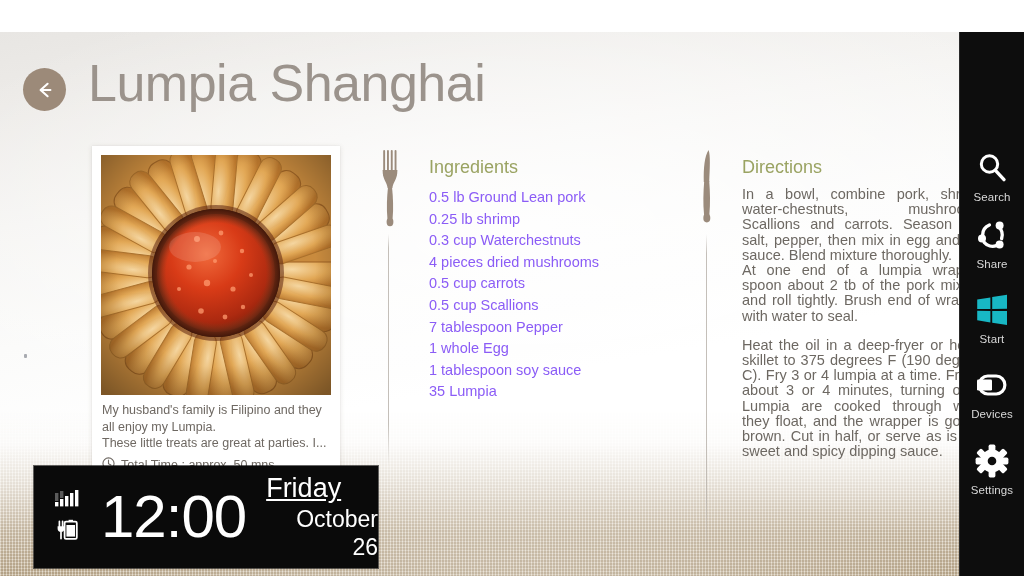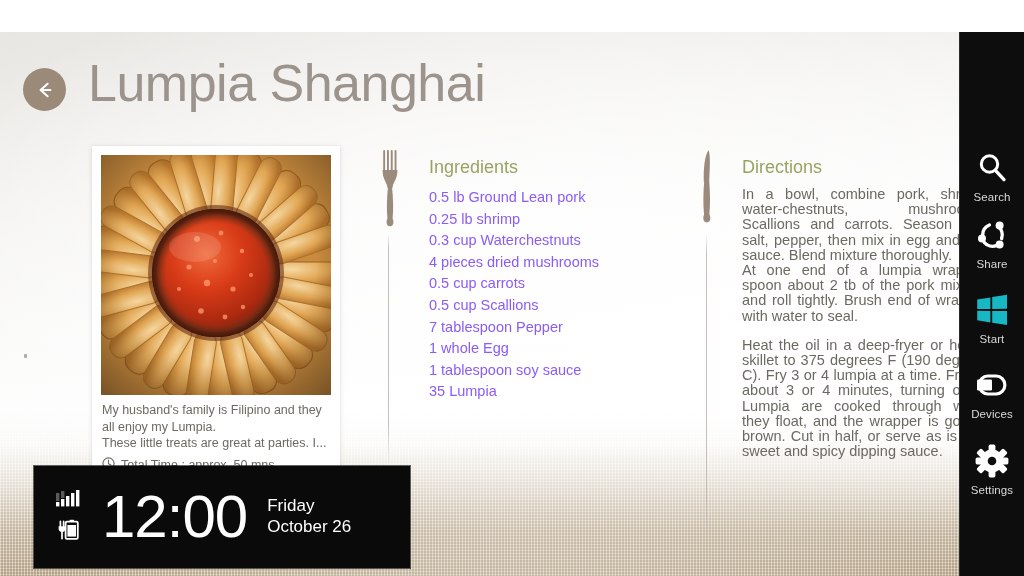--- a/index.html
+++ b/index.html
@@ -120,37 +120,37 @@
     display:flex;flex-direction:column;align-items:center;justify-content:flex-start;
     cursor:pointer;
   }
   .charm .glyph{height:40px;display:flex;align-items:center;justify-content:center;}
   .charm .label{
     font-size:11.5px;color:#d9d9d9;margin-top:3px;letter-spacing:0.1px;
   }
 
   
   .clock{
-    position:absolute;left:34px;top:434px;width:376px;height:102px;
+    position:absolute;left:34px;top:434px;width:344px;height:102px;
     background:#0a0a0a;display:flex;align-items:center;
     box-shadow:0 0 0 1px rgba(0,0,0,0.6);
   }
   .clock-icons{
     width:60px;display:flex;flex-direction:column;align-items:center;gap:8px;
     padding-left:4px;
   }
   .clock-time{
     font-size:60px;font-weight:300;color:#ffffff;line-height:1;
     letter-spacing:-1px;margin-left:4px;
   }
   .clock-date{
     margin-left:20px;color:#ffffff;font-weight:300;line-height:1.22;
   }
-  .clock-date .d1{font-size:17px;display:block;}
-  .clock-date .d2{font-size:17px;display:block;text-align:right;}
+  .clock-date .d1{font-size:27px;display:block;text-decoration:underline;}
+  .clock-date .d2{font-size:23px;display:block;text-align:right;}
 </style>
 </head>
 <body>
 
 <div id="app">
 
   <div class="bg-base"></div>
   <div class="bg-vignette"></div>
   <div class="bg-burlap"></div>
   <div class="bg-burlap-shade"></div>

